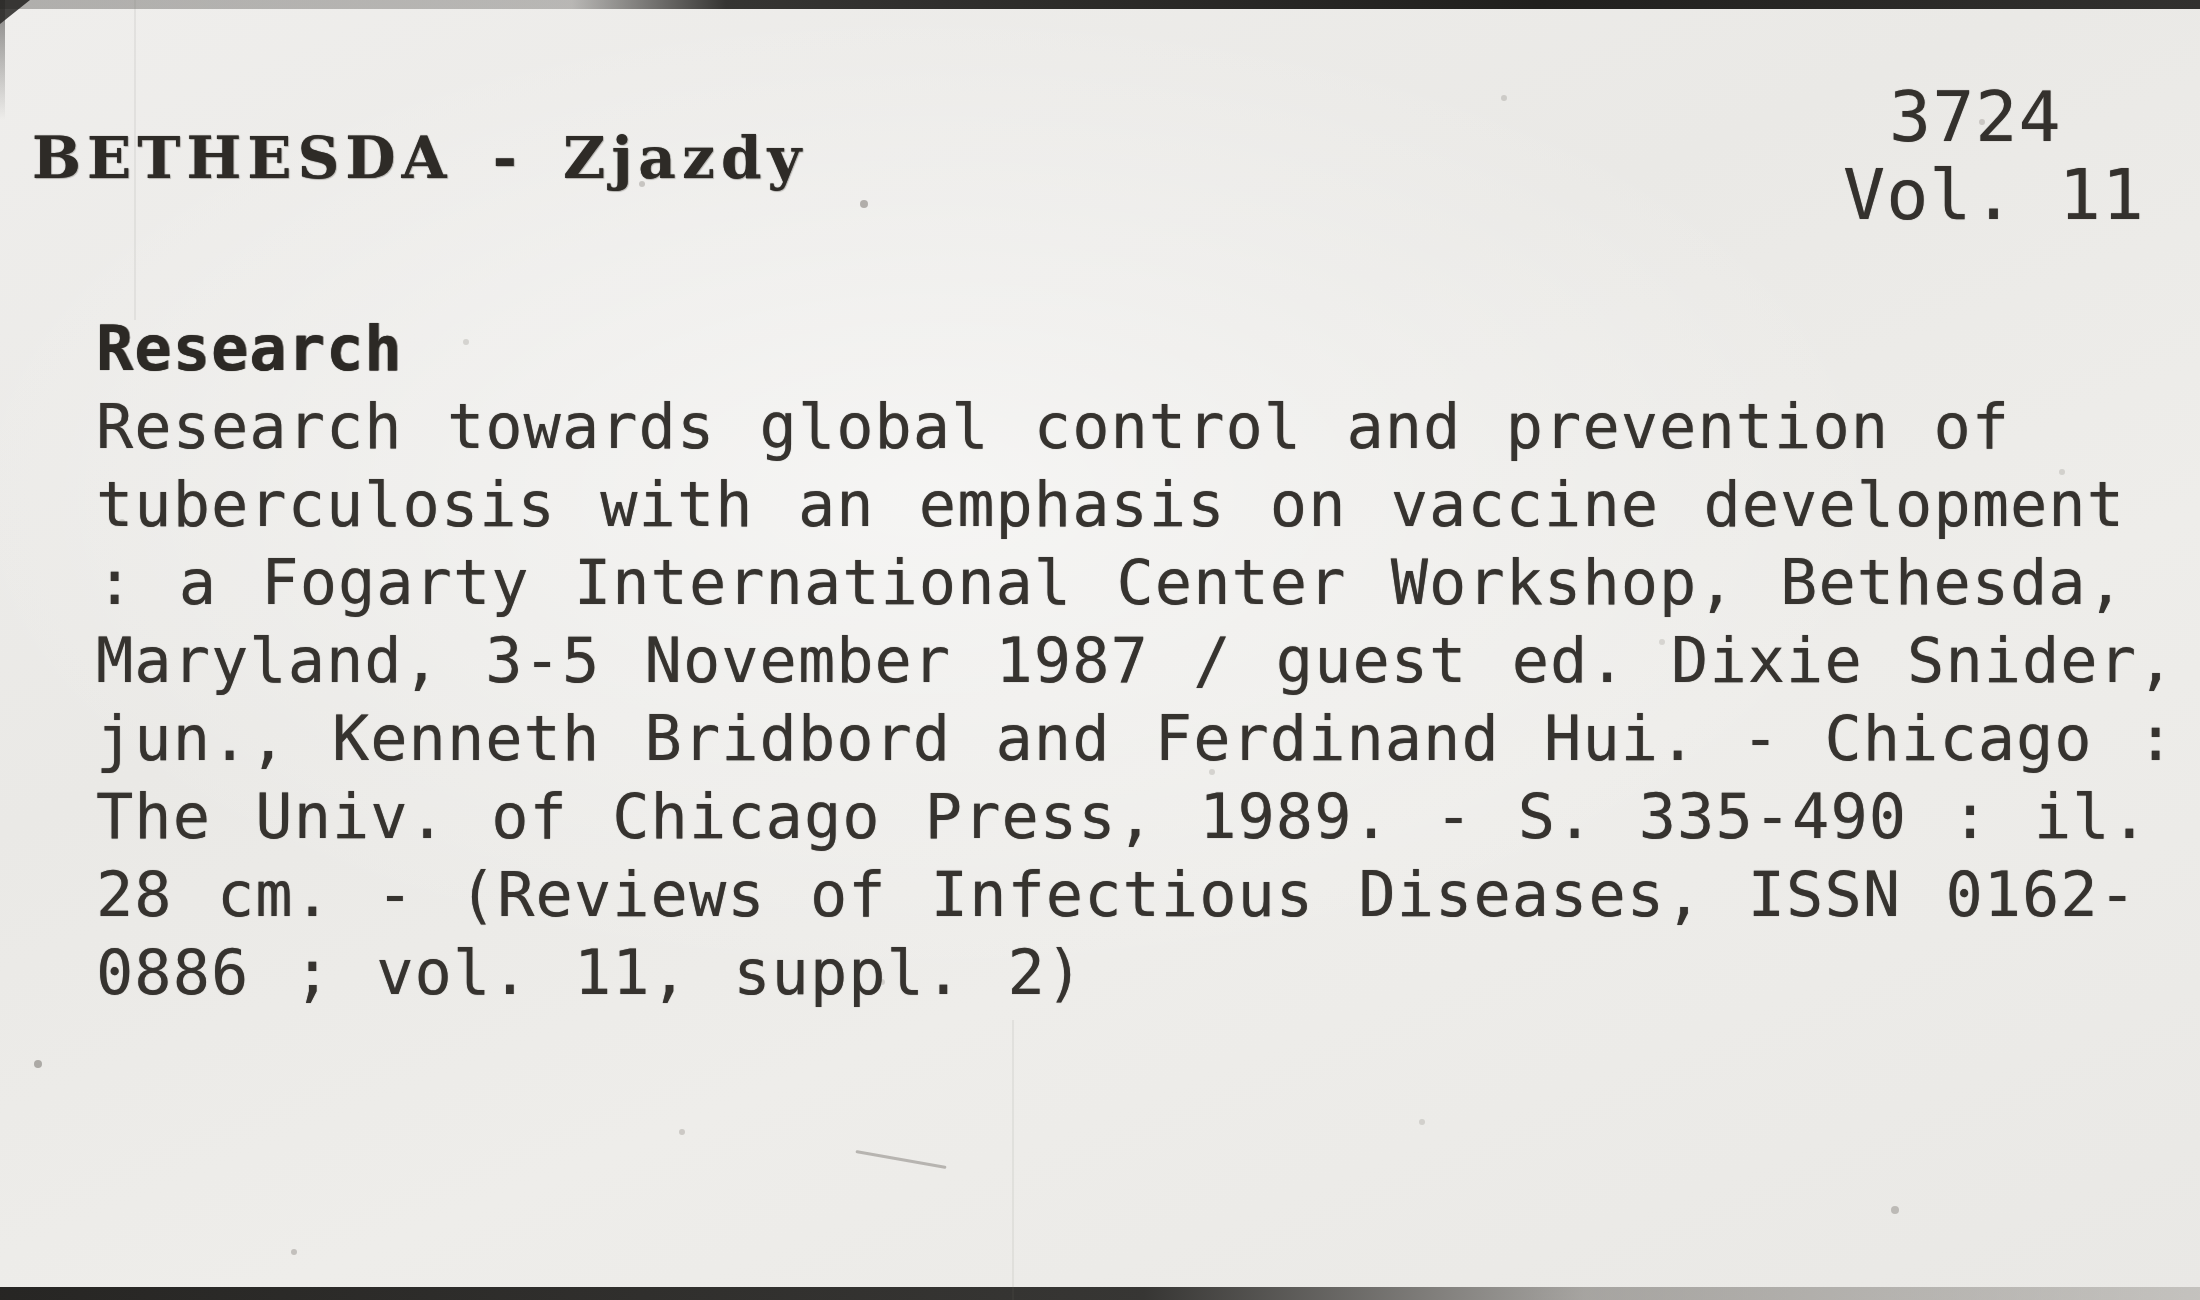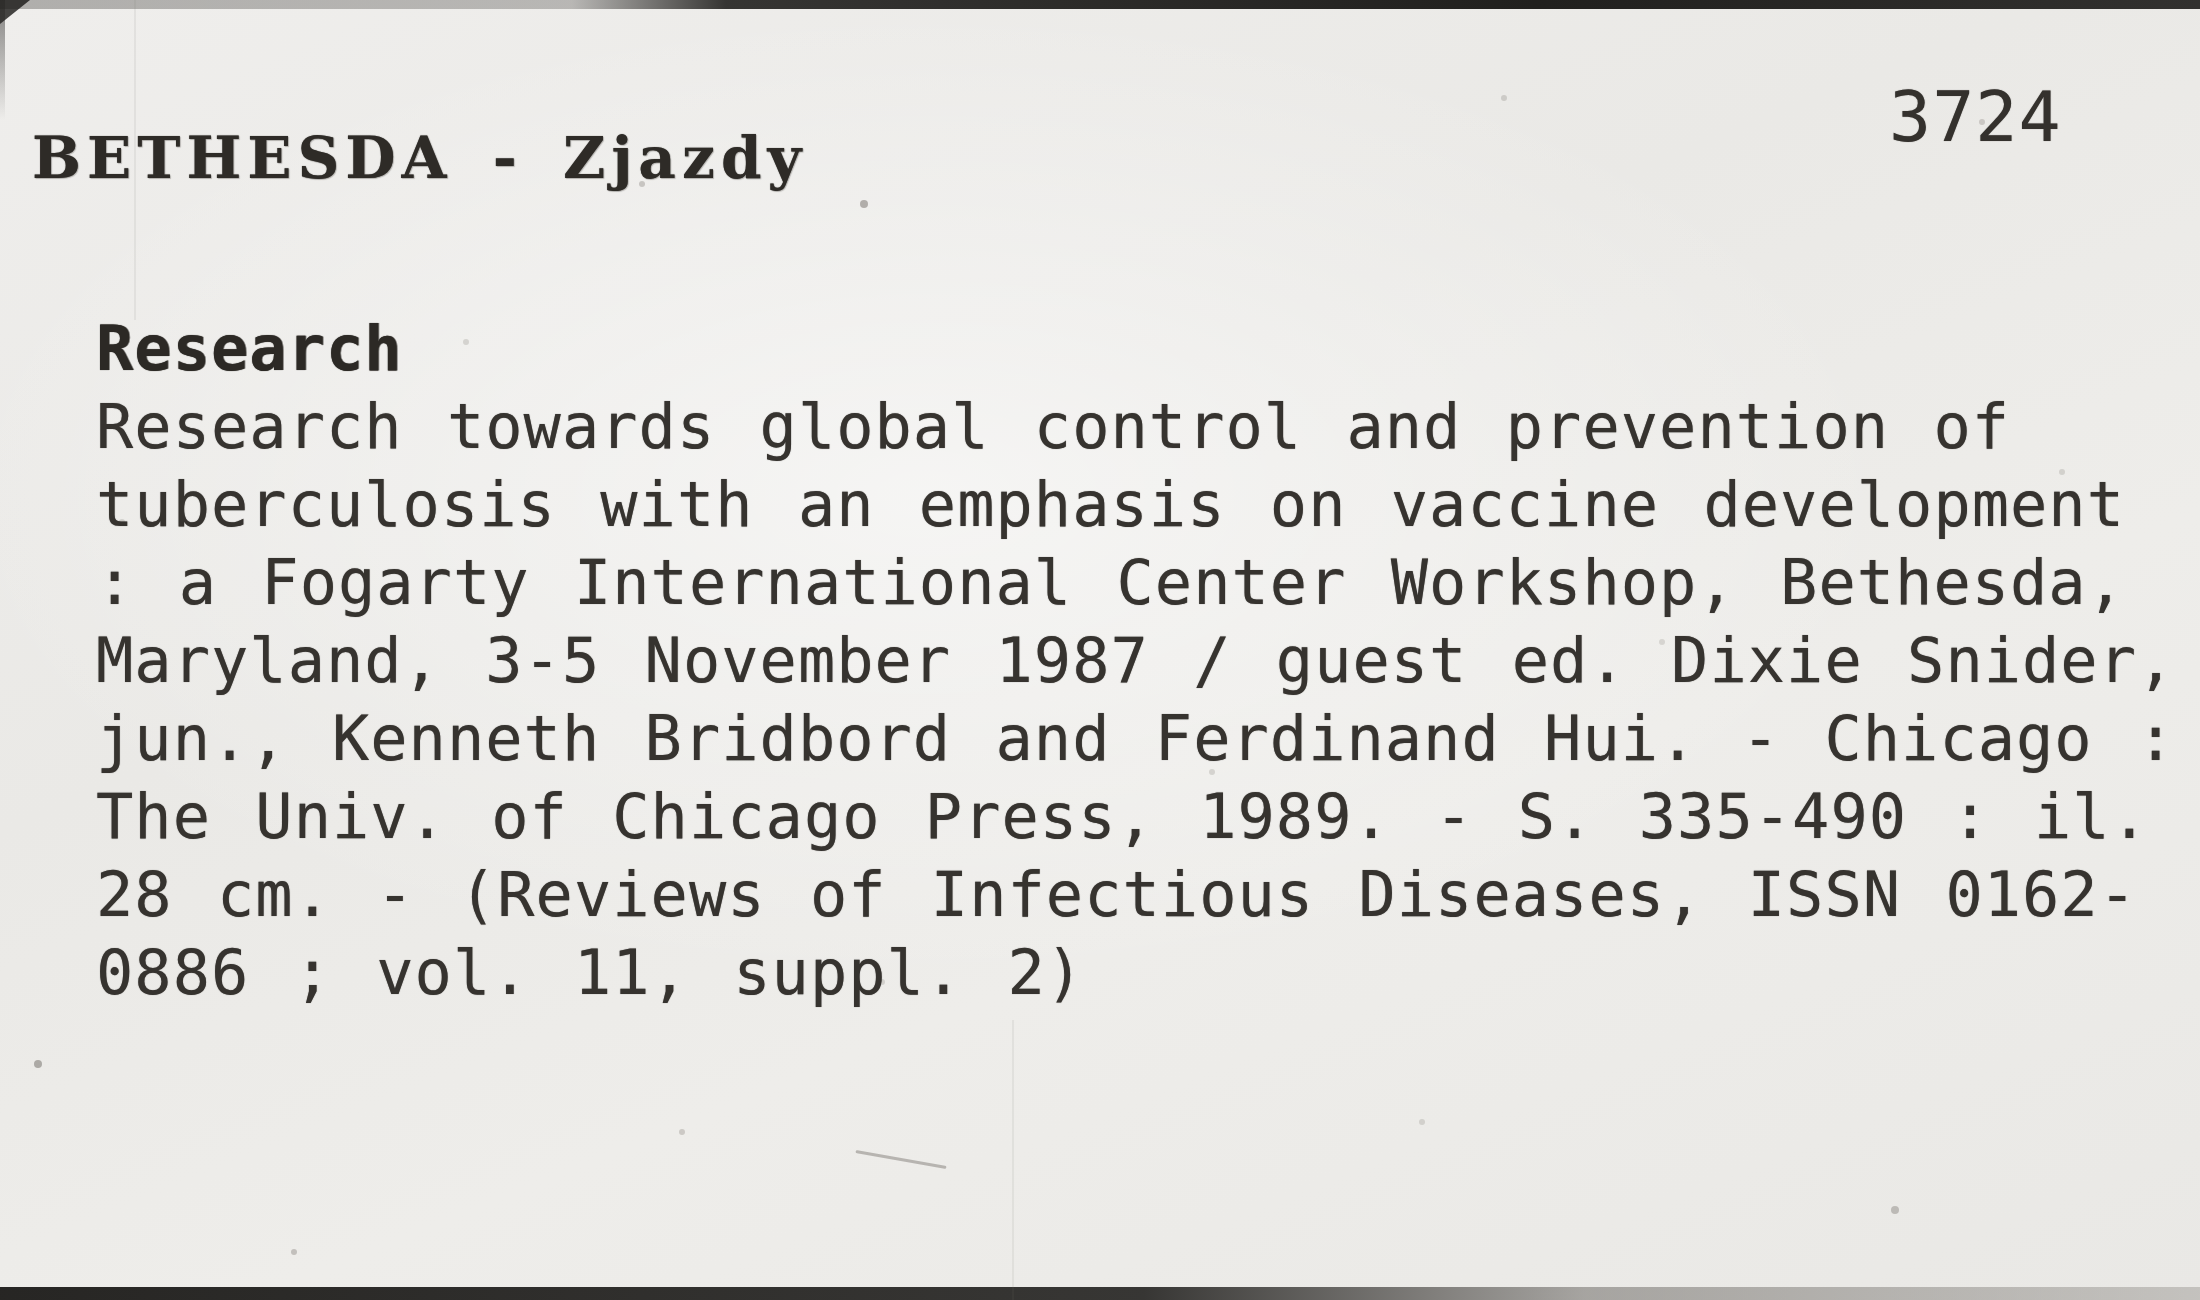--- a/index.html
+++ b/index.html
@@ -136,20 +136,21 @@
     <div class="edge-left"></div>
     <div class="crease crease-1"></div>
     <div class="crease crease-2"></div>
     <div class="specks"></div>
     <div class="squiggle"></div>
 
     <h1 class="heading">BETHESDA - Zjazdy</h1>
 
     <div class="corner-block">
       <div class="corner-number">3724</div>
+      <div>Vol. 11</div>
     </div>
 
     <div class="entry">
       <div class="entry-title">Research</div>
       <div class="entry-line">Research towards global control and prevention of</div>
       <div class="entry-line">tuberculosis with an emphasis on vaccine development</div>
       <div class="entry-line">: a Fogarty International Center Workshop, Bethesda,</div>
       <div class="entry-line">Maryland, 3-5 November 1987 / guest ed. Dixie Snider,</div>
       <div class="entry-line">jun., Kenneth Bridbord and Ferdinand Hui. - Chicago :</div>
       <div class="entry-line">The Univ. of Chicago Press, 1989. - S. 335-490 : il. ;</div>

